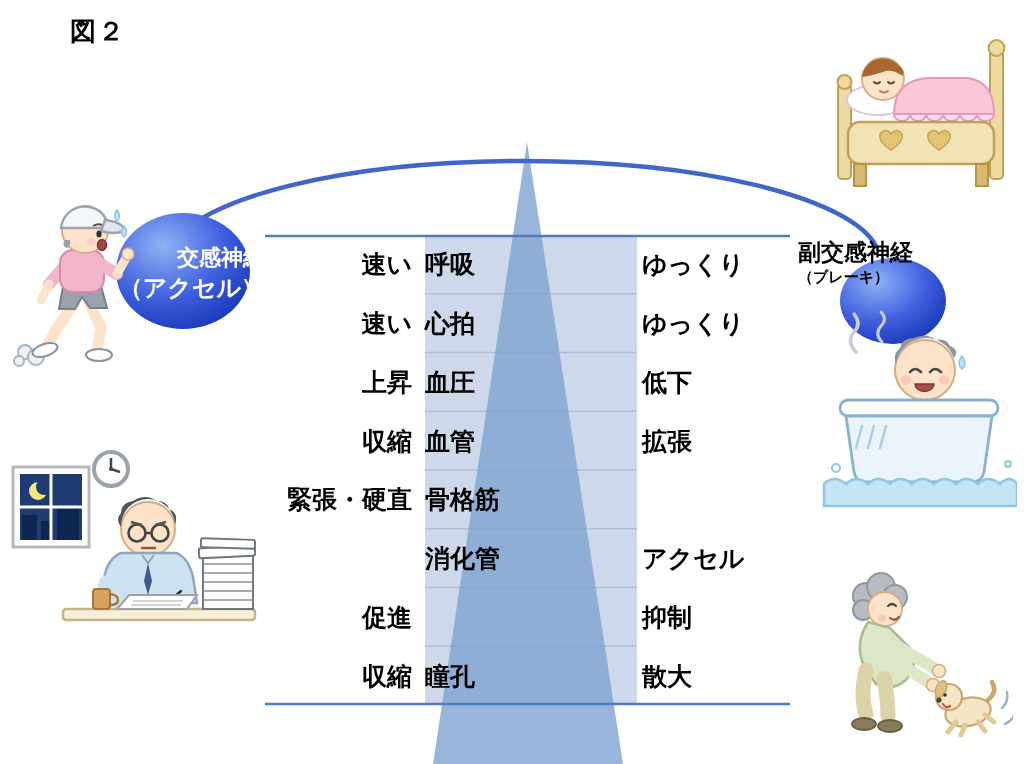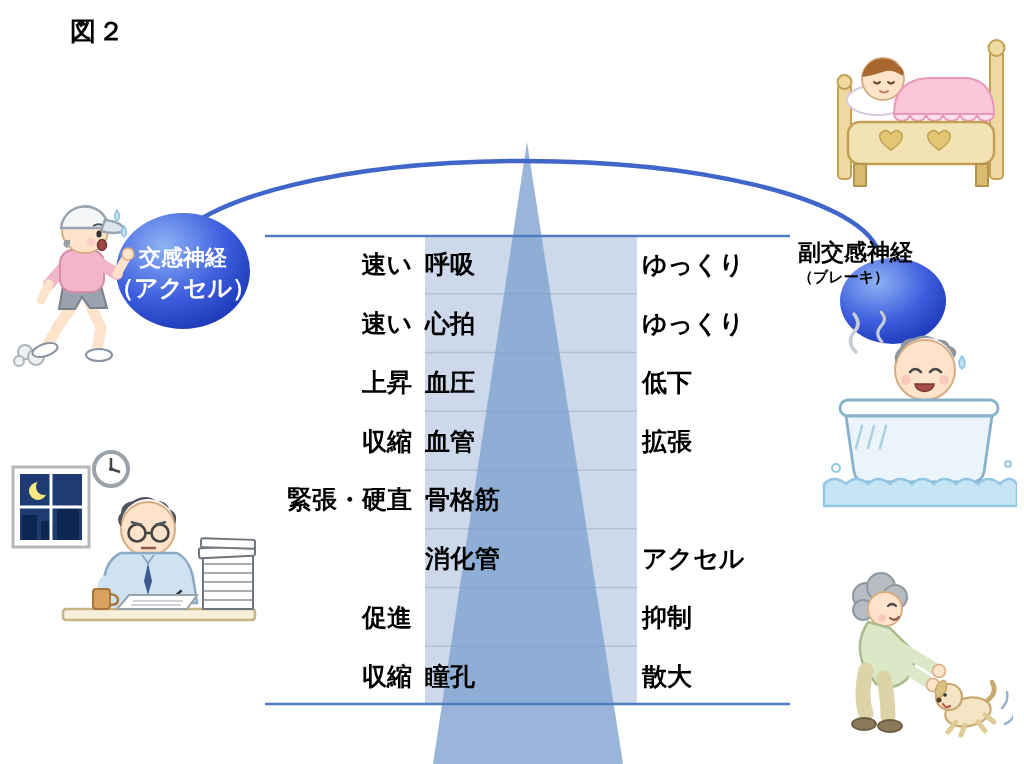--- a/index.html
+++ b/index.html
@@ -17,21 +17,21 @@
   .trow{flex:1;position:relative;}
   .trow span{
     position:absolute;top:50%;transform:translateY(-50%);
     font-weight:bold;font-size:25px;white-space:nowrap;
   }
   .cl{left:250px;width:162px;text-align:right;}
   .cc{left:425px;width:212px;text-align:left;}
   .cr{left:642px;width:220px;text-align:left;}
   
   .node{position:absolute;font-weight:bold;line-height:1.32;}
-  .node-left{left:101px;top:243px;width:164px;text-align:center;color:#ffffff;font-size:22px;}
+  .node-left{left:101px;top:243px;width:164px;text-align:right;color:#ffffff;font-size:22px;}
   .node-left .sub{font-size:24px;}
   .node-right{left:798px;top:237px;width:180px;text-align:left;color:#000;font-size:23px;}
   .node-right .sub{font-size:15px;}
 </style>
 </head>
 <body>
 
 <div id="stage">
 
   <div class="title">図２</div>

